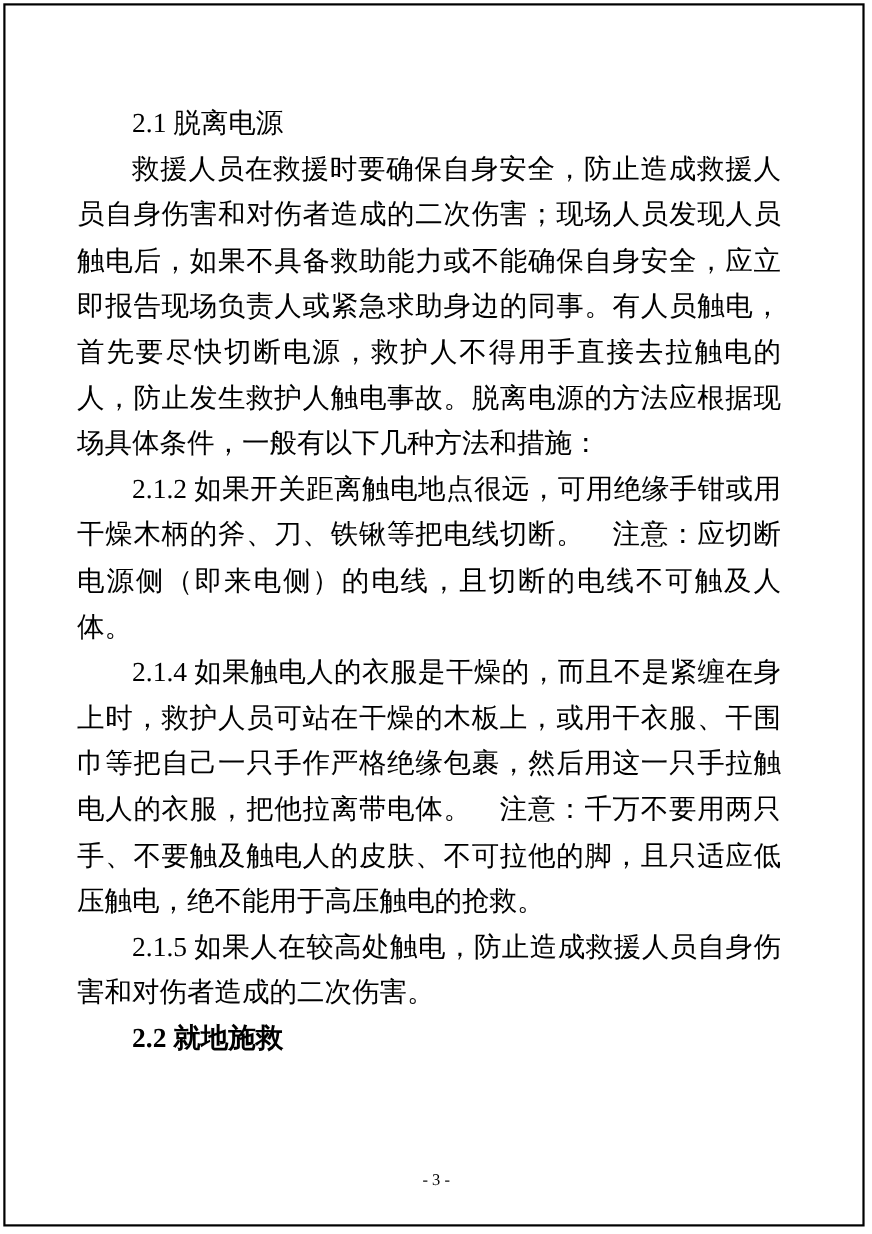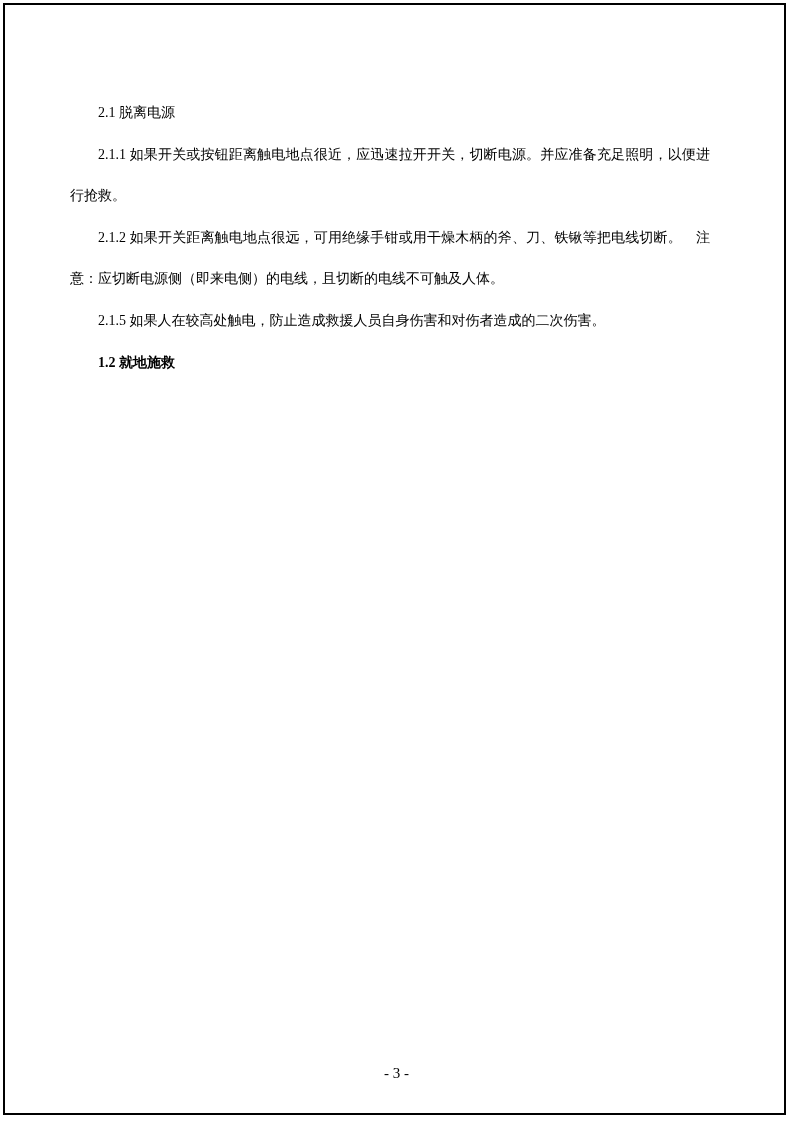--- a/index.html
+++ b/index.html
@@ -27,21 +27,21 @@
     pointer-events: none;
   }
   .doc-body {
     position: absolute;
     left: 70px;
     top: 92px;
     width: 640px;
   }
   .para {
     margin: 0;
-    font-size: 14px;
+    font-size: 25px;
     line-height: 41.6px;
     text-align: justify;
     text-justify: inter-ideograph;
     text-indent: 2em;
     letter-spacing: 0;
     word-break: break-all;
   }
   .para.heading-bold {
     font-weight: 700;
   }
@@ -56,20 +56,21 @@
   }
 </style>
 </head>
 <body>
 
 <div class="page">
   <div class="page-border"></div>
 
   <div class="doc-body">
     <p class="para">2.1 脱离电源</p>
-    <p class="para">2.1.1 如果开关或按钮距离触电地点很近，应迅速拉开开关，切断电源。并应准备充足照明，以便进行抢救。</p>
+    <p class="para">救援人员在救援时要确保自身安全，防止造成救援人员自身伤害和对伤者造成的二次伤害；现场人员发现人员触电后，如果不具备救助能力或不能确保自身安全，应立即报告现场负责人或紧急求助身边的同事。有人员触电，首先要尽快切断电源，救护人不得用手直接去拉触电的人，防止发生救护人触电事故。脱离电源的方法应根据现场具体条件，一般有以下几种方法和措施：</p>
     <p class="para">2.1.2 如果开关距离触电地点很远，可用绝缘手钳或用干燥木柄的斧、刀、铁锹等把电线切断。　注意：应切断电源侧（即来电侧）的电线，且切断的电线不可触及人体。</p>
+    <p class="para">2.1.4 如果触电人的衣服是干燥的，而且不是紧缠在身上时，救护人员可站在干燥的木板上，或用干衣服、干围巾等把自己一只手作严格绝缘包裹，然后用这一只手拉触电人的衣服，把他拉离带电体。　注意：千万不要用两只手、不要触及触电人的皮肤、不可拉他的脚，且只适应低压触电，绝不能用于高压触电的抢救。</p>
     <p class="para">2.1.5 如果人在较高处触电，防止造成救援人员自身伤害和对伤者造成的二次伤害。</p>
-    <p class="para heading-bold">1.2 就地施救</p>
+    <p class="para heading-bold">2.2 就地施救</p>
   </div>
 
   <div class="page-footer">- 3 -</div>
 </div>
 
 </body></html>

